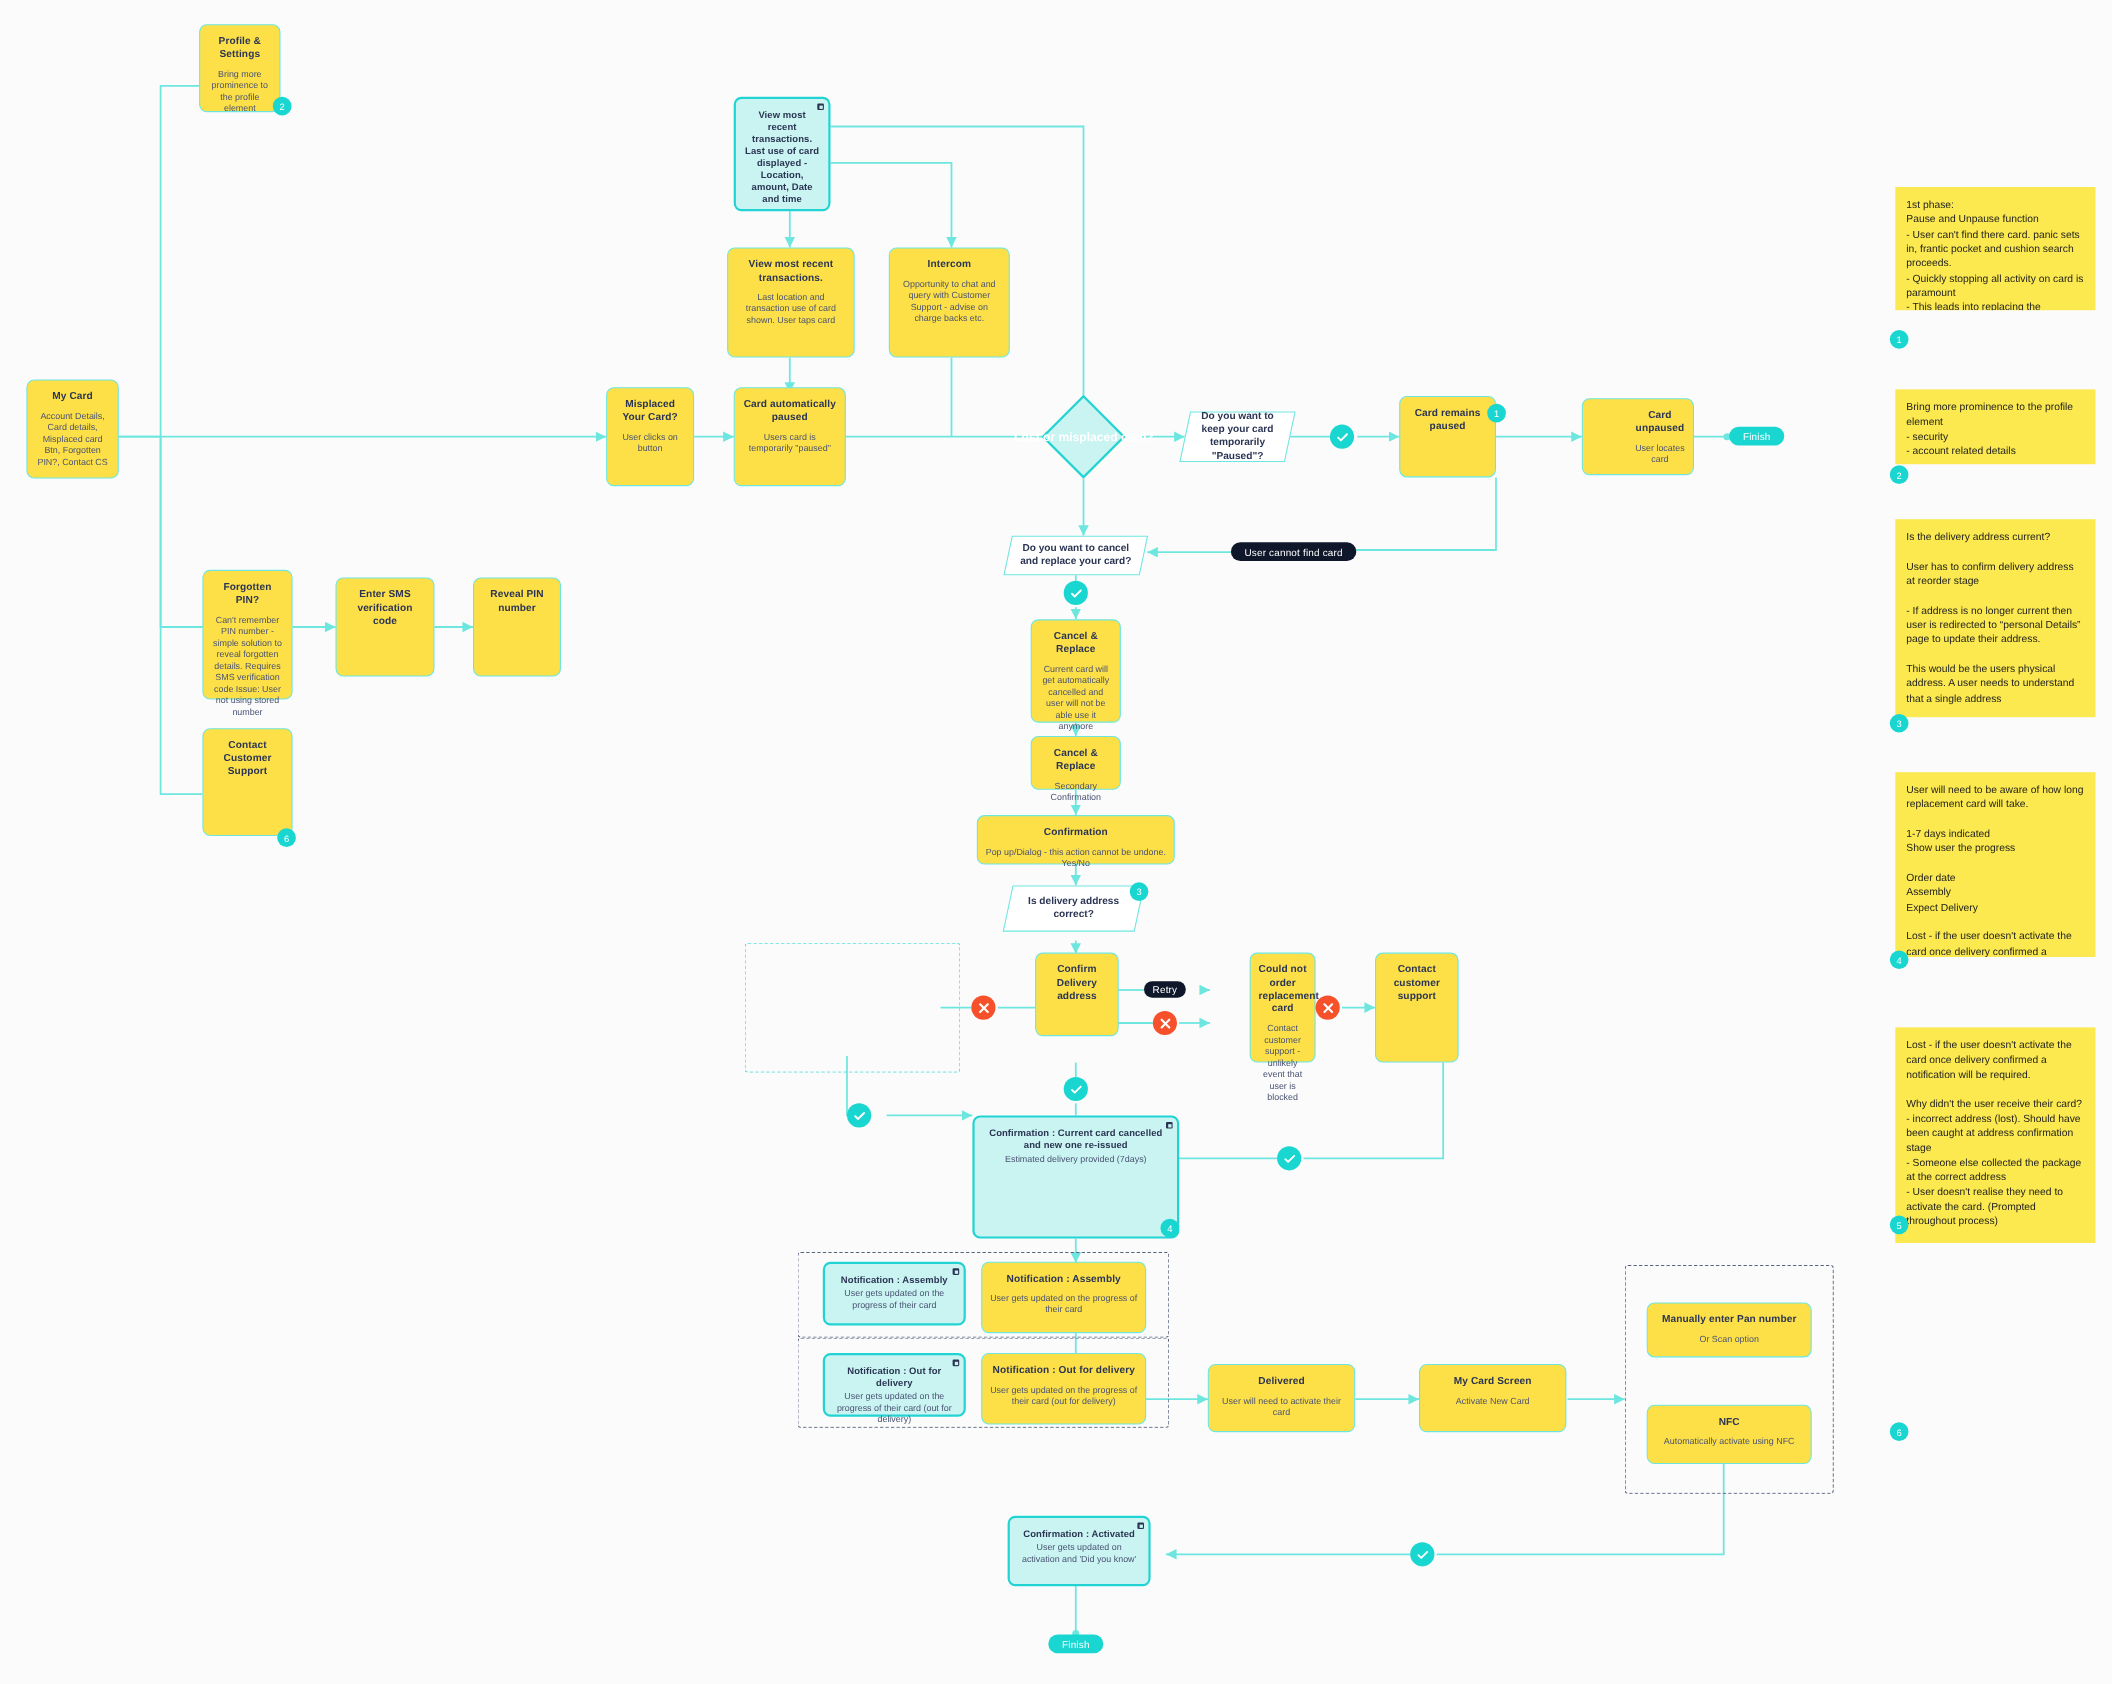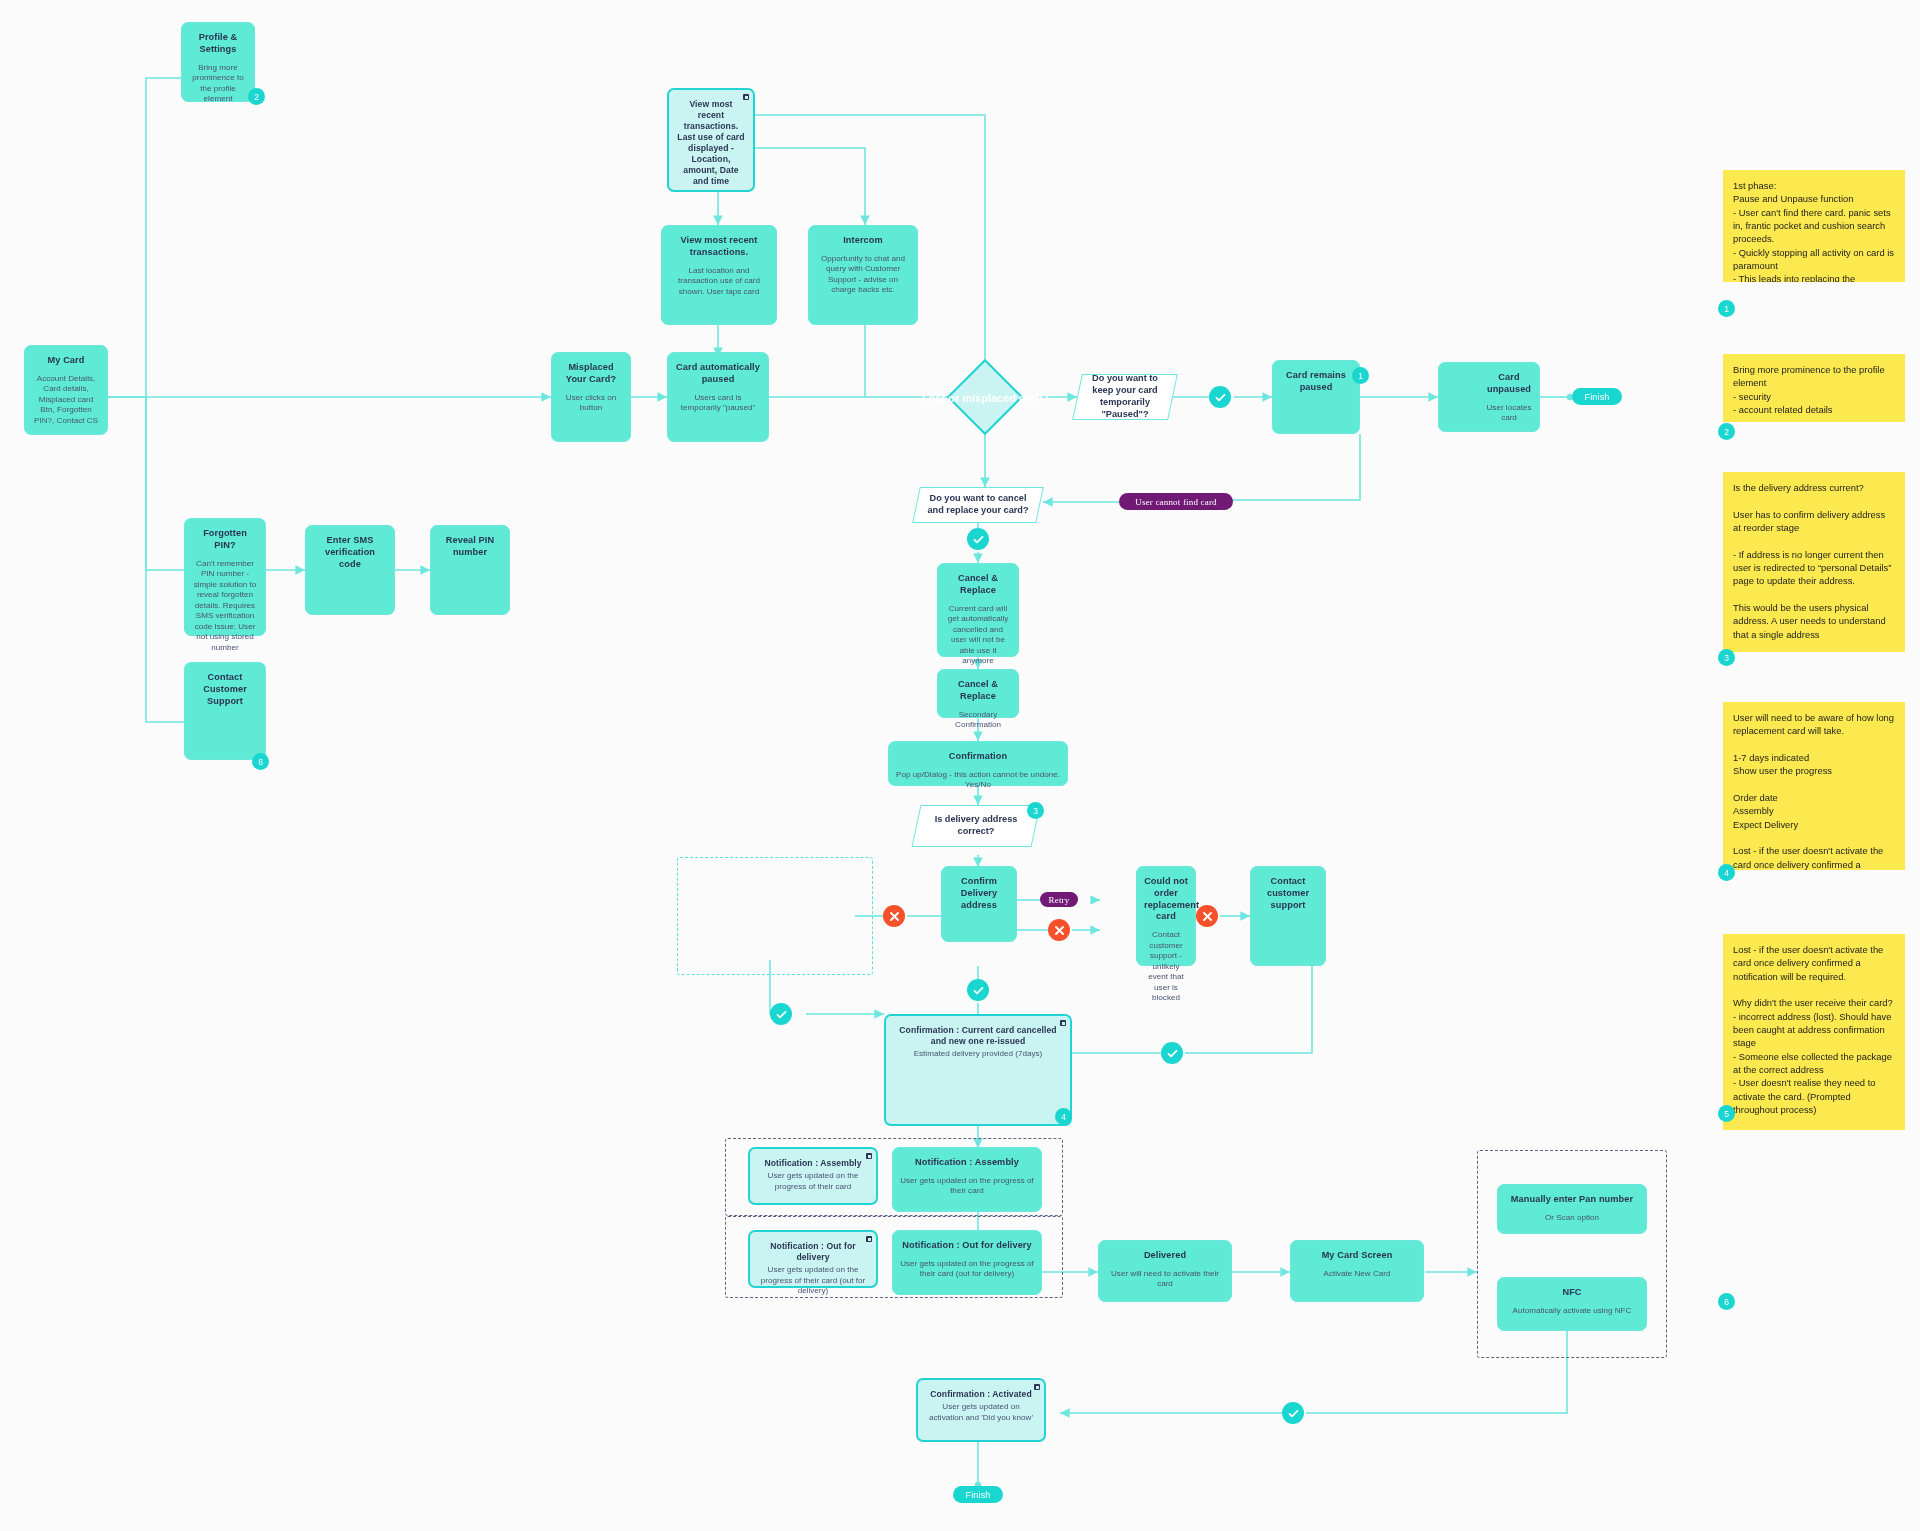--- a/index.html
+++ b/index.html
@@ -23,21 +23,21 @@
     left: 0; top: 0;
     width: 1920px;
     height: 1531px;
     pointer-events: none;
   }
   .node {
     position: absolute;
     box-sizing: border-box;
     border: 1.6px solid #6ee6e0;
     border-radius: 7px;
-    background: #5eead4;
+    background: #fde047;
     color: #2e3a59;
     padding: 9px 7px 7px 7px;
     text-align: center;
     overflow: visible;
   }
   .node .t {
     font-weight: bold;
     font-size: 9.2px;
     line-height: 1.28;
     color: #2b3553;
@@ -111,21 +111,21 @@
     border-radius: 999px;
     color: #ffffff;
     font-size: 9px;
     font-weight: normal;
     display: flex;
     align-items: center;
     justify-content: center;
     letter-spacing: .02em;
   }
   .pill.finish { background: #1ad6d0; }
-  .pill.warn { background: #701a75; font-family: Liberation Serif, serif; }
+  .pill.warn { background: #0f172a; }
 
   .badge {
     position: absolute;
     width: 17px; height: 17px;
     border-radius: 50%;
     background: #1ad6d0;
     color: #ffffff;
     font-size: 8.5px;
     display: flex;
     align-items: center;

